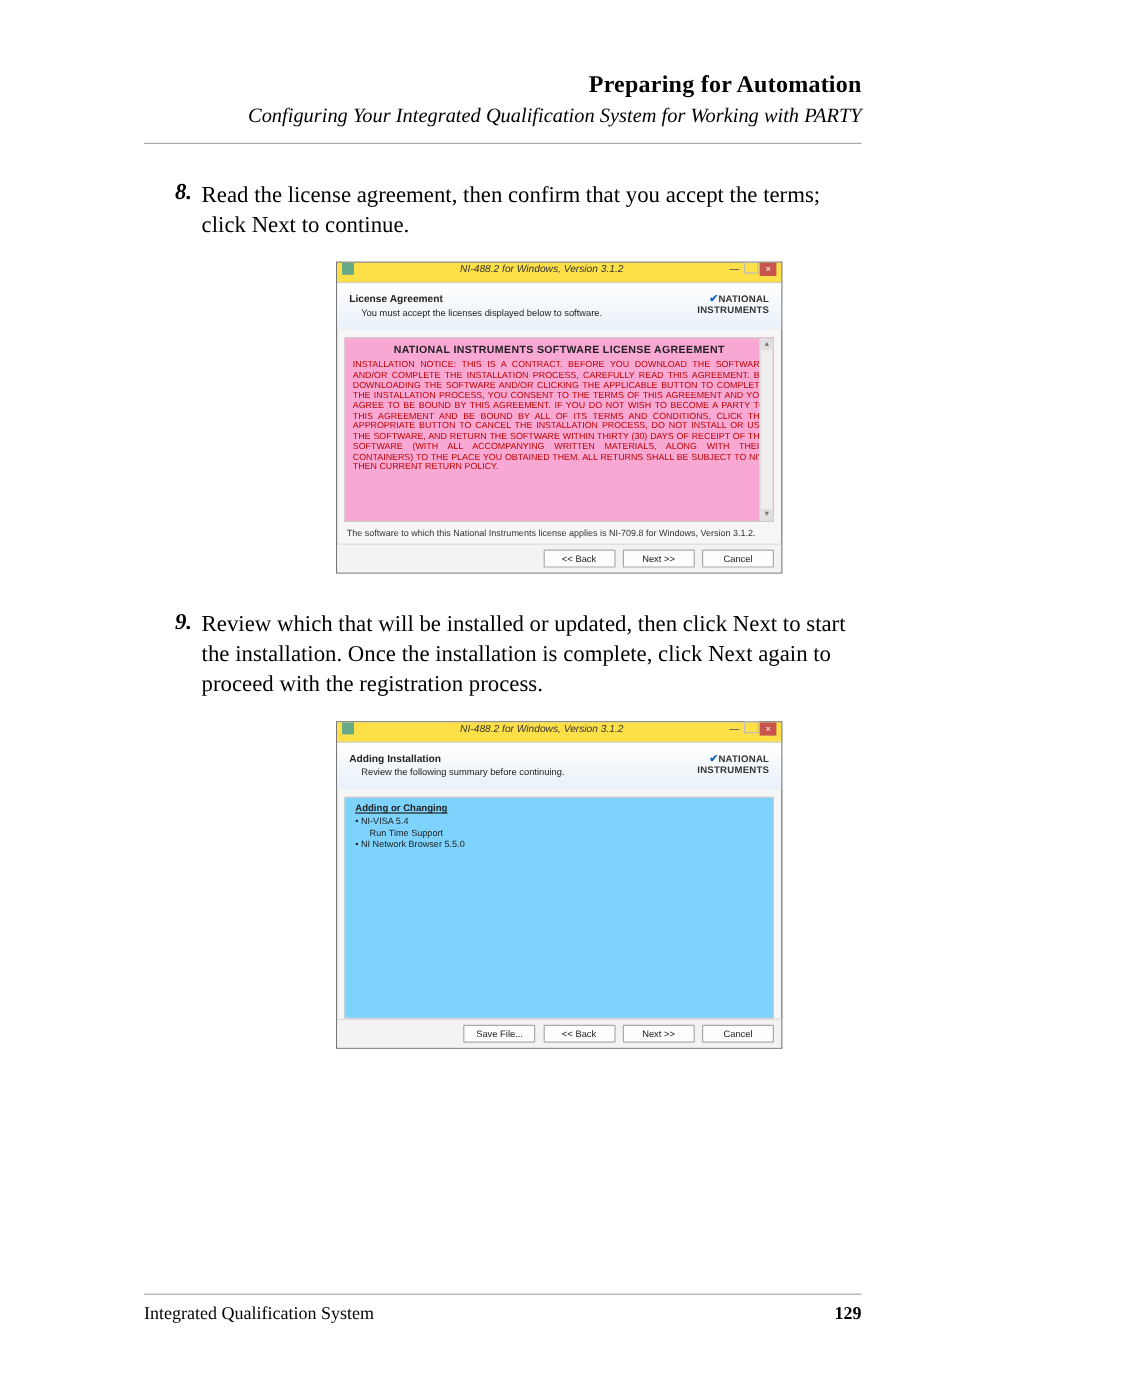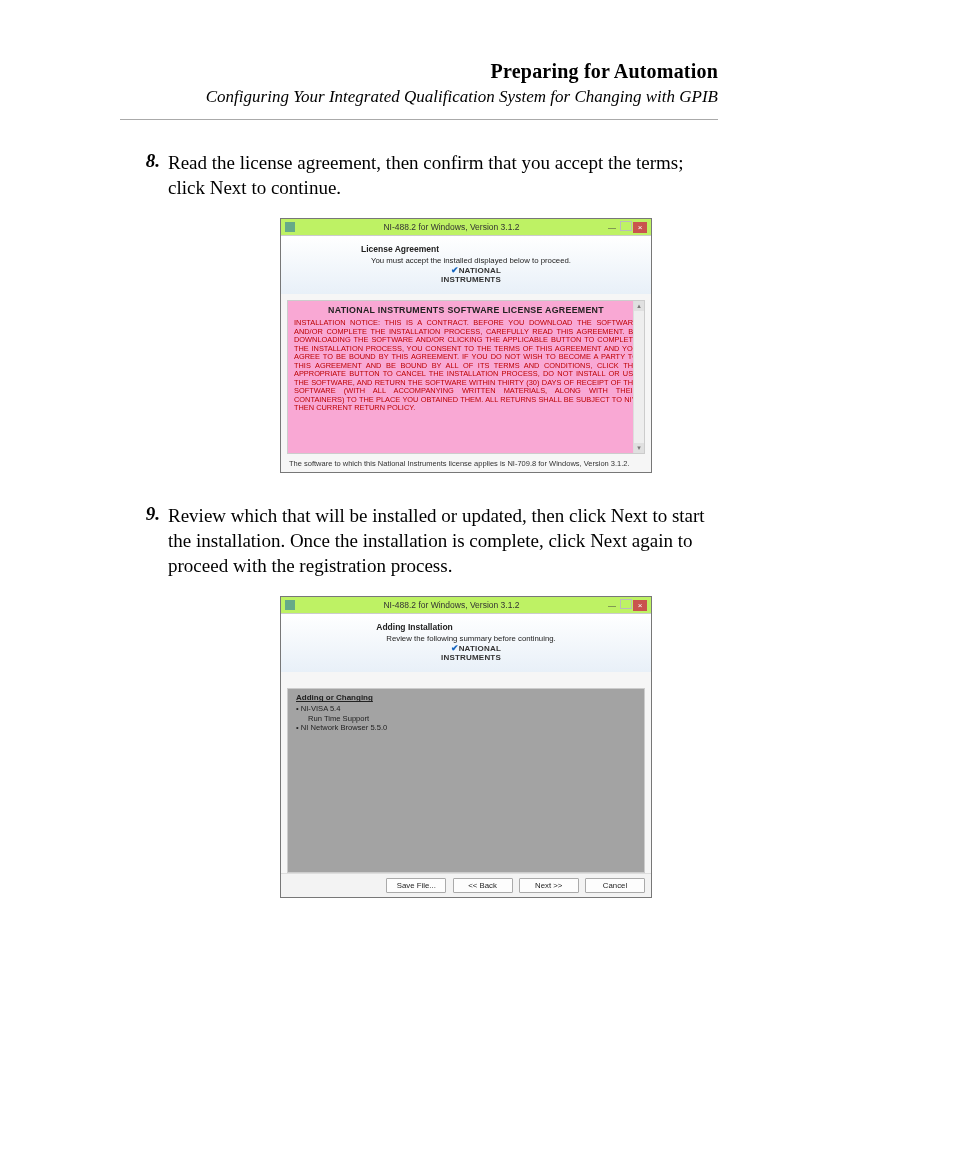--- a/index.html
+++ b/index.html
@@ -18,31 +18,32 @@
   .step{display:flex;margin-bottom:18px}
   .step .num{width:40px;text-align:right;font-weight:bold;font-style:italic;font-size:19px;padding-right:8px}
   .step .txt{flex:1;font-size:19px;line-height:1.32}
   .step .txt b{font-weight:normal}
   .dlg{
     width:370px;margin:0 0 30px 160px;border:1px solid #777;
     font-family:Tahoma,Arial,sans-serif;font-size:8px;color:#222;
     background:#f6f6f6;
   }
   .tb{
-    display:flex;align-items:center;background:#bef264;border-bottom:1px solid #ccc;height:16px;
+    display:flex;background:#fde047;border-bottom:1px solid #ccc;height:16px;
     padding:0 4px;
+    font-style:italic;
   }
   .tb .ico{width:10px;height:10px;background:#6a8;display:inline-block;margin-right:4px}
   .tb .titletxt{flex:1;text-align:center;font-size:8.5px;color:#333}
   .wbtn{display:inline-block;width:14px;height:11px;text-align:center;margin-left:1px;font-size:8px;line-height:11px}
   .wbtn.min{color:#444}
   .wbtn.max{color:#444;border:1px solid #bbb;width:10px;height:8px;position:relative;top:-1px}
   .wbtn.close{background:#c9544e;color:#fff}
   .banner{
-    background:linear-gradient(#fff,#e8f0f8);padding:8px 10px 10px;display:flex;align-items:center;justify-content:space-between;flex-direction:column;
+    background:linear-gradient(#fff,#e8f0f8);padding:8px 10px 10px;display:flex;align-items:flex-start;justify-content:space-between;
   }
   .banner .bt{font-weight:bold;font-size:8.5px}
   .banner .bs{font-size:7.8px;margin-left:10px;margin-top:2px}
   .brand{text-align:right;white-space:nowrap}
   .brand .tick{color:#1565c0;font-weight:bold;font-size:9px}
   .brand .nm{font-weight:bold;font-size:8px;color:#333;letter-spacing:.2px}
   .lic{
     background:#f9a8d4;margin:6px 6px 0;border:1px solid #ccc;padding:4px 6px 6px;height:142px;overflow:hidden;position:relative;
   }
   .lic .lich{font-weight:bold;text-align:center;font-size:8.8px;margin-bottom:4px;letter-spacing:.3px}
@@ -52,37 +53,37 @@
   .lic .scr .dn{position:absolute;bottom:0;width:100%}
   .note{font-size:7.5px;padding:5px 8px 4px;color:#333}
   .radios{padding:2px 0 8px 200px}
   .radios label{display:block;font-size:7.6px;line-height:1.4}
   .radios input{margin:0 3px 0 0;vertical-align:middle;transform:scale(.7)}
   .btnrow{background:#f3f3f3;border-top:1px solid #ddd;padding:4px 6px;text-align:right}
   .btn{
     display:inline-block;border:1px solid #aaa;background:#fdfdfd;font-size:7.8px;
     padding:2px 0;width:58px;text-align:center;margin-left:4px;border-radius:1px;
   }
-  .list{background:#a3a3a3;margin:16px 6px 0;border:1px solid #ccc;height:175px;padding:4px 8px}
+  .list{background:#7dd3fc;margin:6px 6px 0;border:1px solid #ccc;height:175px;padding:4px 8px}
   .list .heading{font-weight:bold;text-decoration:underline;font-size:8px;margin-bottom:2px}
   .list .li{font-size:7.6px;line-height:1.25}
   .list .sub{margin-left:12px}
   .footer{
     position:absolute;left:120px;right:80px;bottom:55px;border-top:1px solid #aaa;
     display:flex;justify-content:space-between;padding-top:8px;font-size:15px;
   }
   .footer .pn{font-weight:bold}
 </style>
 </head>
 <body>
 
 <div class="page">
   <div class="hdr">
     <div class="title">Preparing for Automation</div>
-    <div class="sub">Configuring Your Integrated Qualification System for Changing with GPIB</div>
+    <div class="sub">Configuring Your Integrated Qualification System for Working with PARTY</div>
   </div>
   <hr class="hrule">
 
   <div class="step">
     <div class="num">8.</div>
     <div class="txt">
       <span>Read the license agreement, then confirm that you accept the terms; click </span><b>Next</b><span> to continue.</span>
     </div>
   </div>
 
@@ -90,36 +91,41 @@
     <div class="tb">
       <span class="ico"></span>
       <span class="titletxt">NI-488.2 for Windows, Version 3.1.2</span>
       <span class="wbtn min">—</span>
       <span class="wbtn max"></span>
       <span class="wbtn close">×</span>
     </div>
     <div class="banner">
       <div>
         <div class="bt">License Agreement</div>
-        <div class="bs">You must accept the installed displayed below to proceed.</div>
+        <div class="bs">You must accept the licenses displayed below to software.</div>
       </div>
       <div class="brand">
         <span class="tick">✔</span><span class="nm">NATIONAL</span><br>
         <span class="nm" style="margin-left:10px">INSTRUMENTS</span>
       </div>
     </div>
     <div class="lic">
       <div class="lich">NATIONAL INSTRUMENTS SOFTWARE LICENSE AGREEMENT</div>
       <div class="licb">INSTALLATION NOTICE: THIS IS A CONTRACT. BEFORE YOU DOWNLOAD THE SOFTWARE AND/OR COMPLETE THE INSTALLATION PROCESS, CAREFULLY READ THIS AGREEMENT. BY DOWNLOADING THE SOFTWARE AND/OR CLICKING THE APPLICABLE BUTTON TO COMPLETE THE INSTALLATION PROCESS, YOU CONSENT TO THE TERMS OF THIS AGREEMENT AND YOU AGREE TO BE BOUND BY THIS AGREEMENT. IF YOU DO NOT WISH TO BECOME A PARTY TO THIS AGREEMENT AND BE BOUND BY ALL OF ITS TERMS AND CONDITIONS, CLICK THE APPROPRIATE BUTTON TO CANCEL THE INSTALLATION PROCESS, DO NOT INSTALL OR USE THE SOFTWARE, AND RETURN THE SOFTWARE WITHIN THIRTY (30) DAYS OF RECEIPT OF THE SOFTWARE (WITH ALL ACCOMPANYING WRITTEN MATERIALS, ALONG WITH THEIR CONTAINERS) TO THE PLACE YOU OBTAINED THEM. ALL RETURNS SHALL BE SUBJECT TO NI'S THEN CURRENT RETURN POLICY.</div>
       <div class="scr">
         <div class="up">▴</div>
         <div class="dn">▾</div>
       </div>
     </div>
     <div class="note">The software to which this National Instruments license applies is NI-709.8 for Windows, Version 3.1.2.</div>
+    <div class="btnrow">
+      <span class="btn">&lt;&lt; Back</span>
+      <span class="btn">Next &gt;&gt;</span>
+      <span class="btn">Cancel</span>
+    </div>
   </div>
 
   <div class="step">
     <div class="num">9.</div>
     <div class="txt">
       <span>Review which that will be installed or updated, then click </span><b>Next</b><span> to start the installation. Once the installation is complete, click </span><b>Next</b><span> again to proceed with the registration process.</span>
     </div>
   </div>
 
   <div class="dlg">
@@ -147,13 +153,17 @@
       <div class="li">• NI Network Browser 5.5.0</div>
     </div>
     <div class="btnrow">
       <span class="btn">Save File...</span>
       <span class="btn">&lt;&lt; Back</span>
       <span class="btn">Next &gt;&gt;</span>
       <span class="btn">Cancel</span>
     </div>
   </div>
 
+  <div class="footer">
+    <span>Integrated Qualification System</span>
+    <span class="pn">129</span>
+  </div>
 </div>
 
 </body></html>

